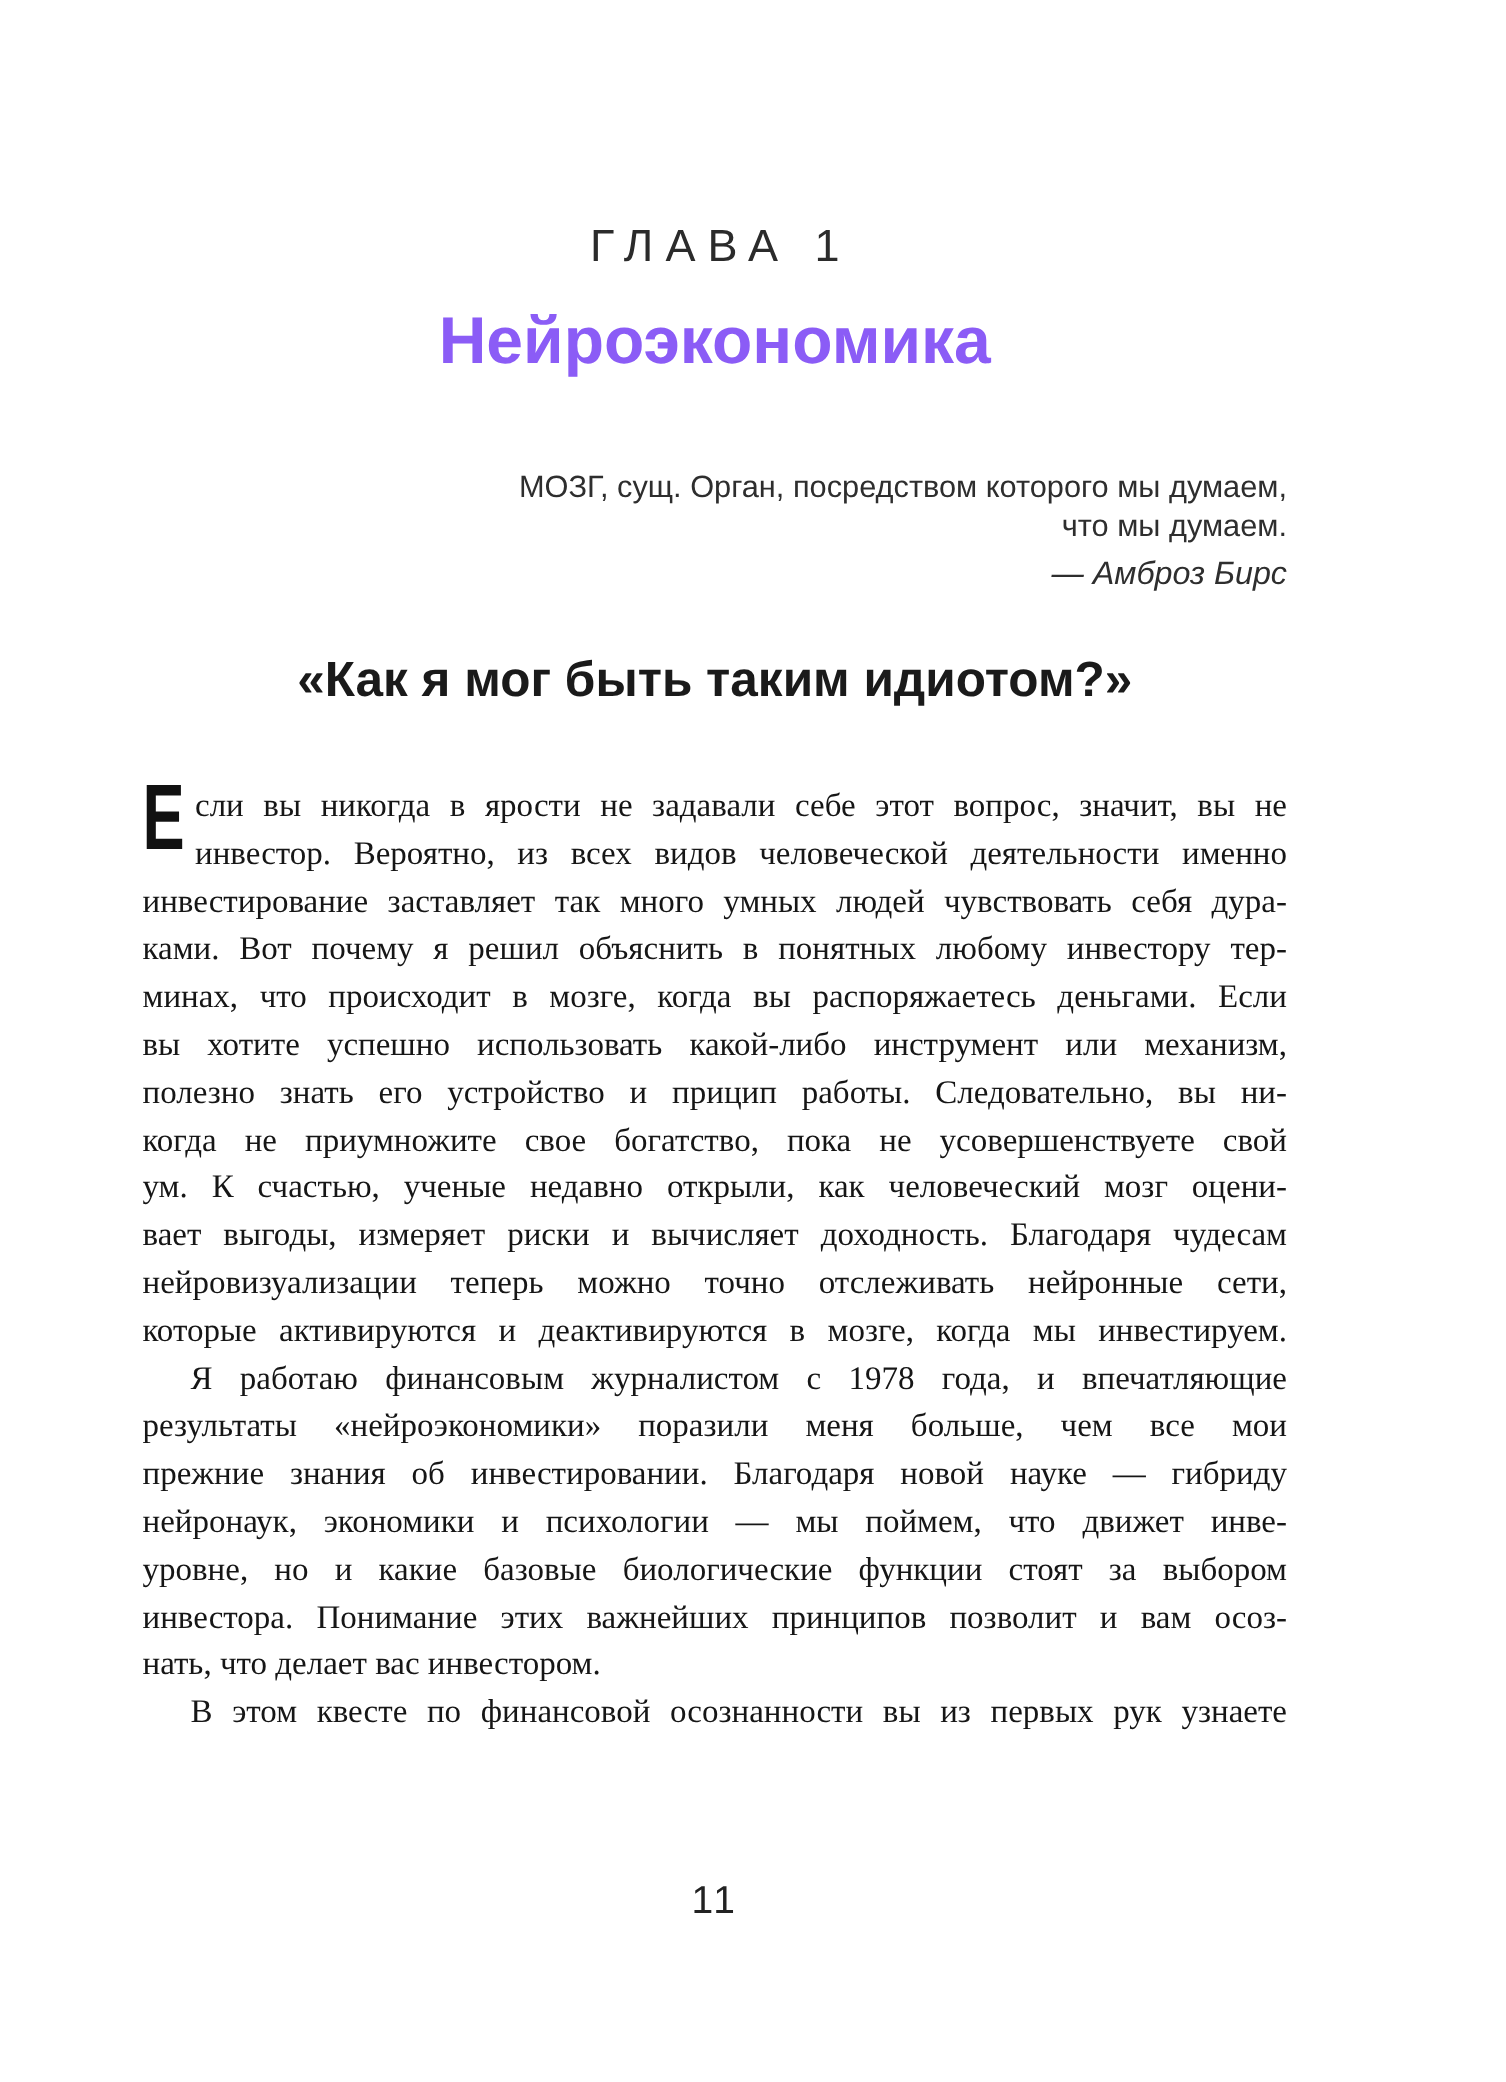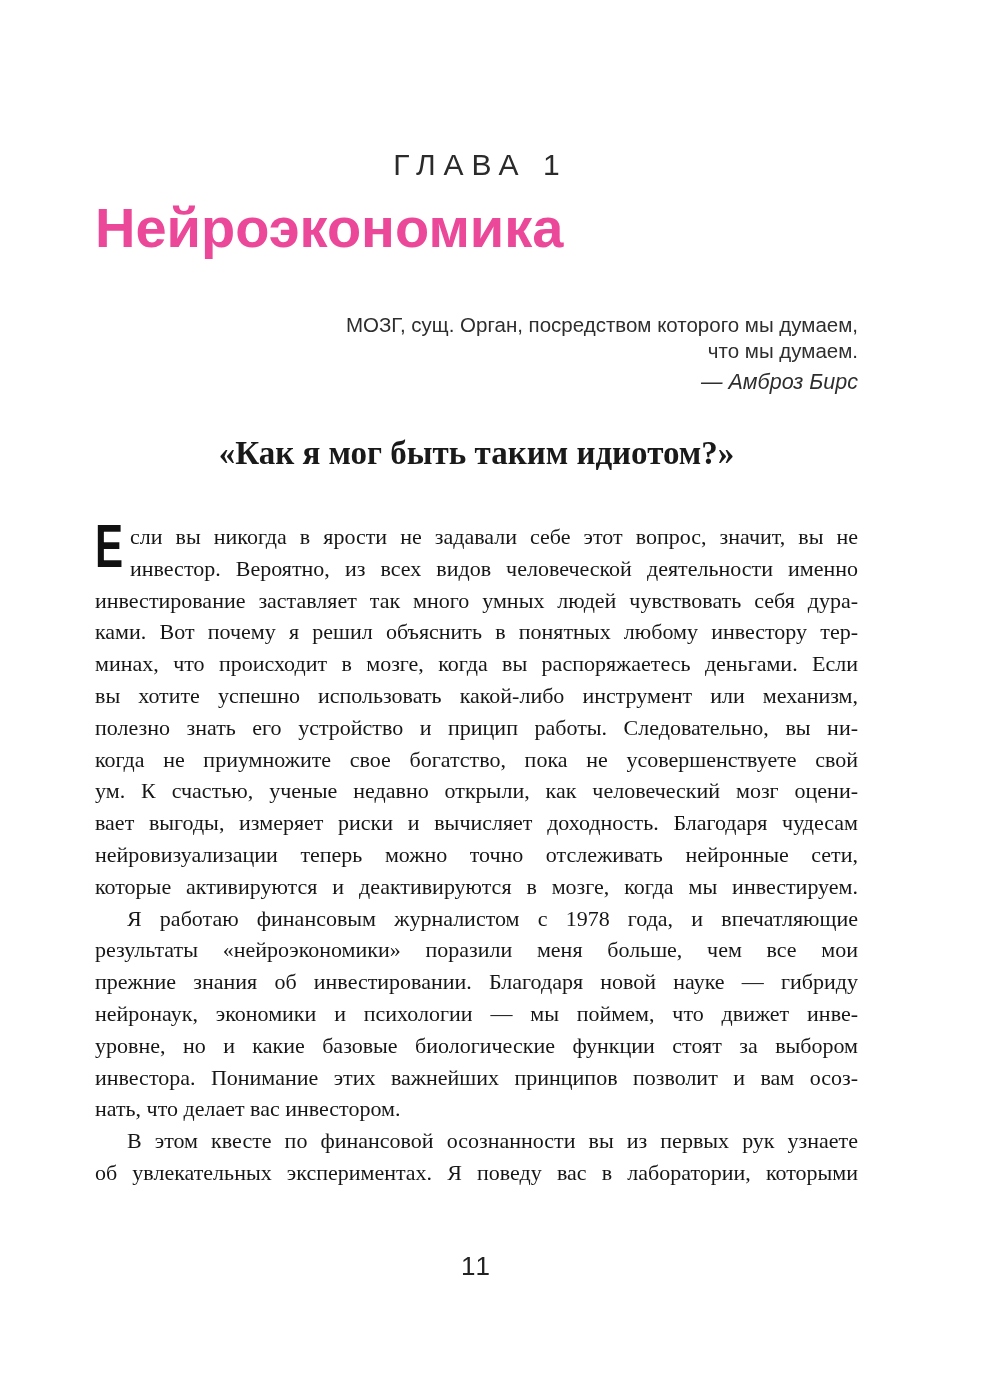--- a/index.html
+++ b/index.html
@@ -25,43 +25,44 @@
     font-family: "Liberation Sans", sans-serif;
     font-weight: 400;
     font-size: 30px;
     line-height: 31px;
     letter-spacing: 8px;
     text-indent: 8px;
     color: #2b2b2b;
   }
   .chapter-title {
     margin: 25px 0 0 0;
+    text-align: center;
     font-family: "Liberation Sans", sans-serif;
     font-weight: 700;
-    font-size: 56px;
+    font-size: 44px;
     line-height: 46px;
-    color: #ec4899;
+    color: #8b5cf6;
   }
   .epigraph {
     margin-top: 61px;
     text-align: right;
     font-family: "Liberation Sans", sans-serif;
     font-size: 20.5px;
     line-height: 26px;
     color: #2e2e2e;
   }
   .epigraph .attribution {
     margin-top: 5px;
     font-style: italic;
     font-size: 21.5px;
   }
   .section-heading {
     margin: 41px 0 0 0;
     text-align: center;
-    font-family: Liberation Serif, serif;
+    font-family: Liberation Sans, sans-serif;
     font-weight: 700;
     font-size: 33px;
     line-height: 34px;
     color: #1a1a1a;
   }
   .body-text {
     margin-top: 51px;
     color: #161616;
     font-size: 22px;
   }
@@ -148,20 +149,19 @@
         <div class="bl">результаты «нейроэкономики» поразили меня больше, чем все мои</div>
         <div class="bl">прежние знания об инвестировании. Благодаря новой науке — гибриду</div>
         <div class="bl">нейронаук, экономики и психологии — мы поймем, что движет инве-</div>
         <div class="bl">уровне, но и какие базовые биологические функции стоят за выбором</div>
         <div class="bl">инвестора. Понимание этих важнейших принципов позволит и вам осоз-</div>
         <div class="bl last">нать, что делает вас инвестором.</div>
       </div>
 
       <div class="para">
         <div class="bl indent">В этом квесте по финансовой осознанности вы из первых рук узнаете</div>
-        <div class="bl">об увлекательных экспериментах. Я поведу вас в лаборатории, которыми</div>
       </div>
 
     </div>
   </div>
 
   <div class="page-number">11</div>
 </div>
 
 </body></html>

